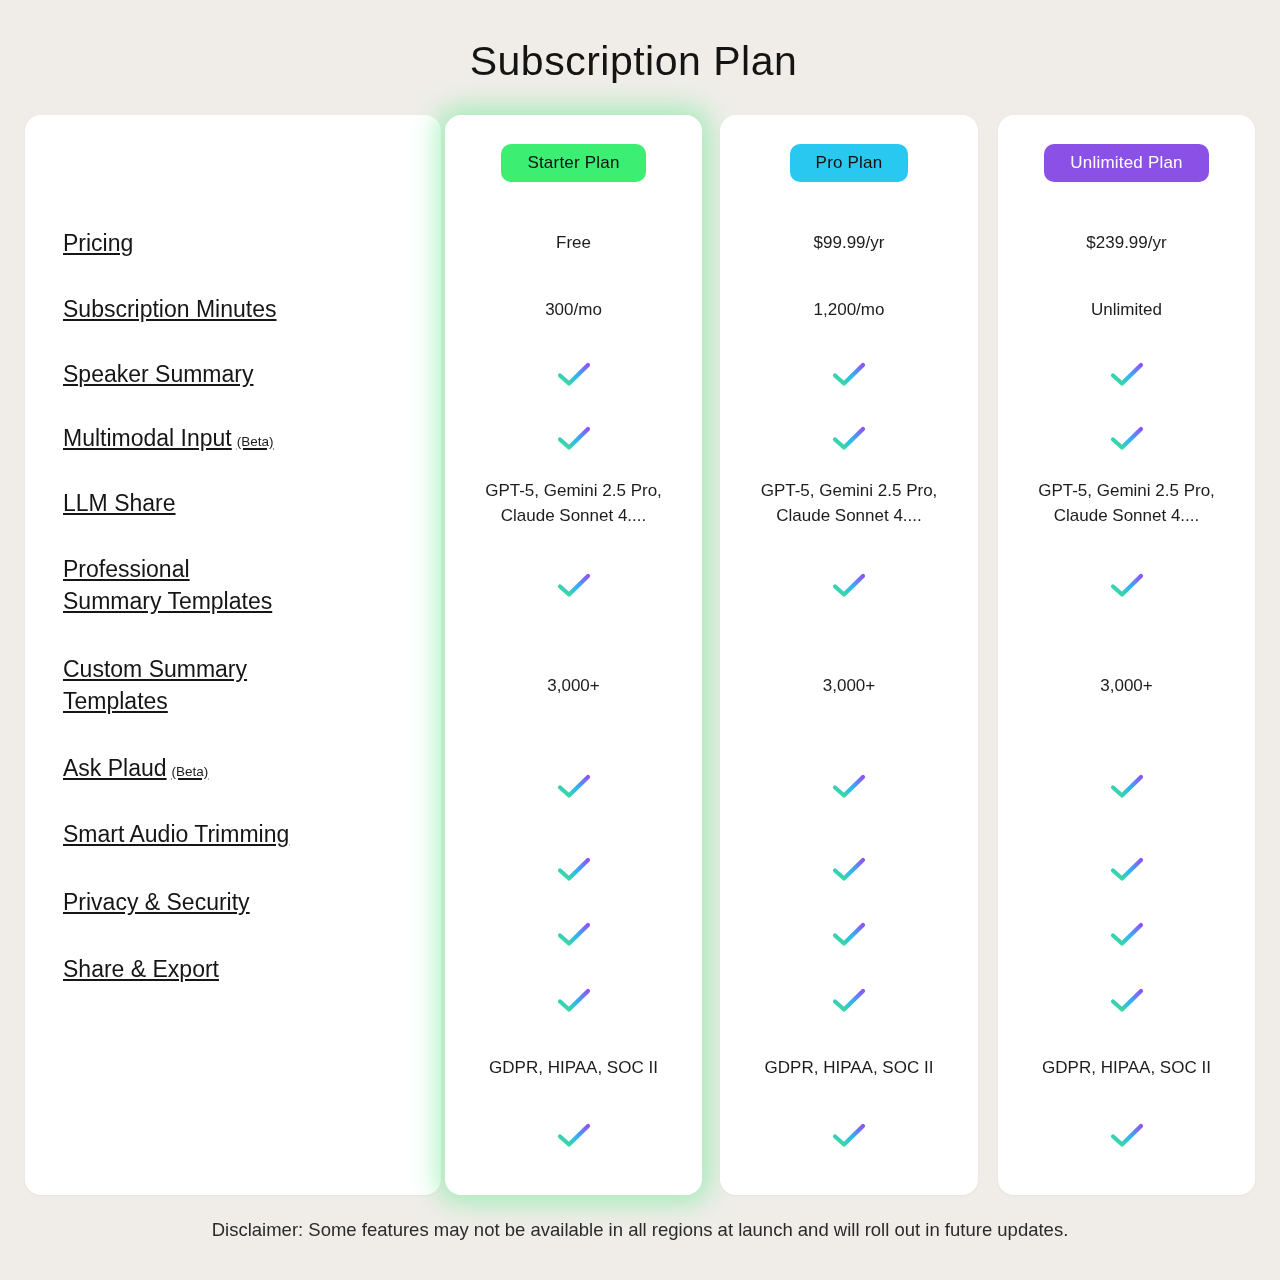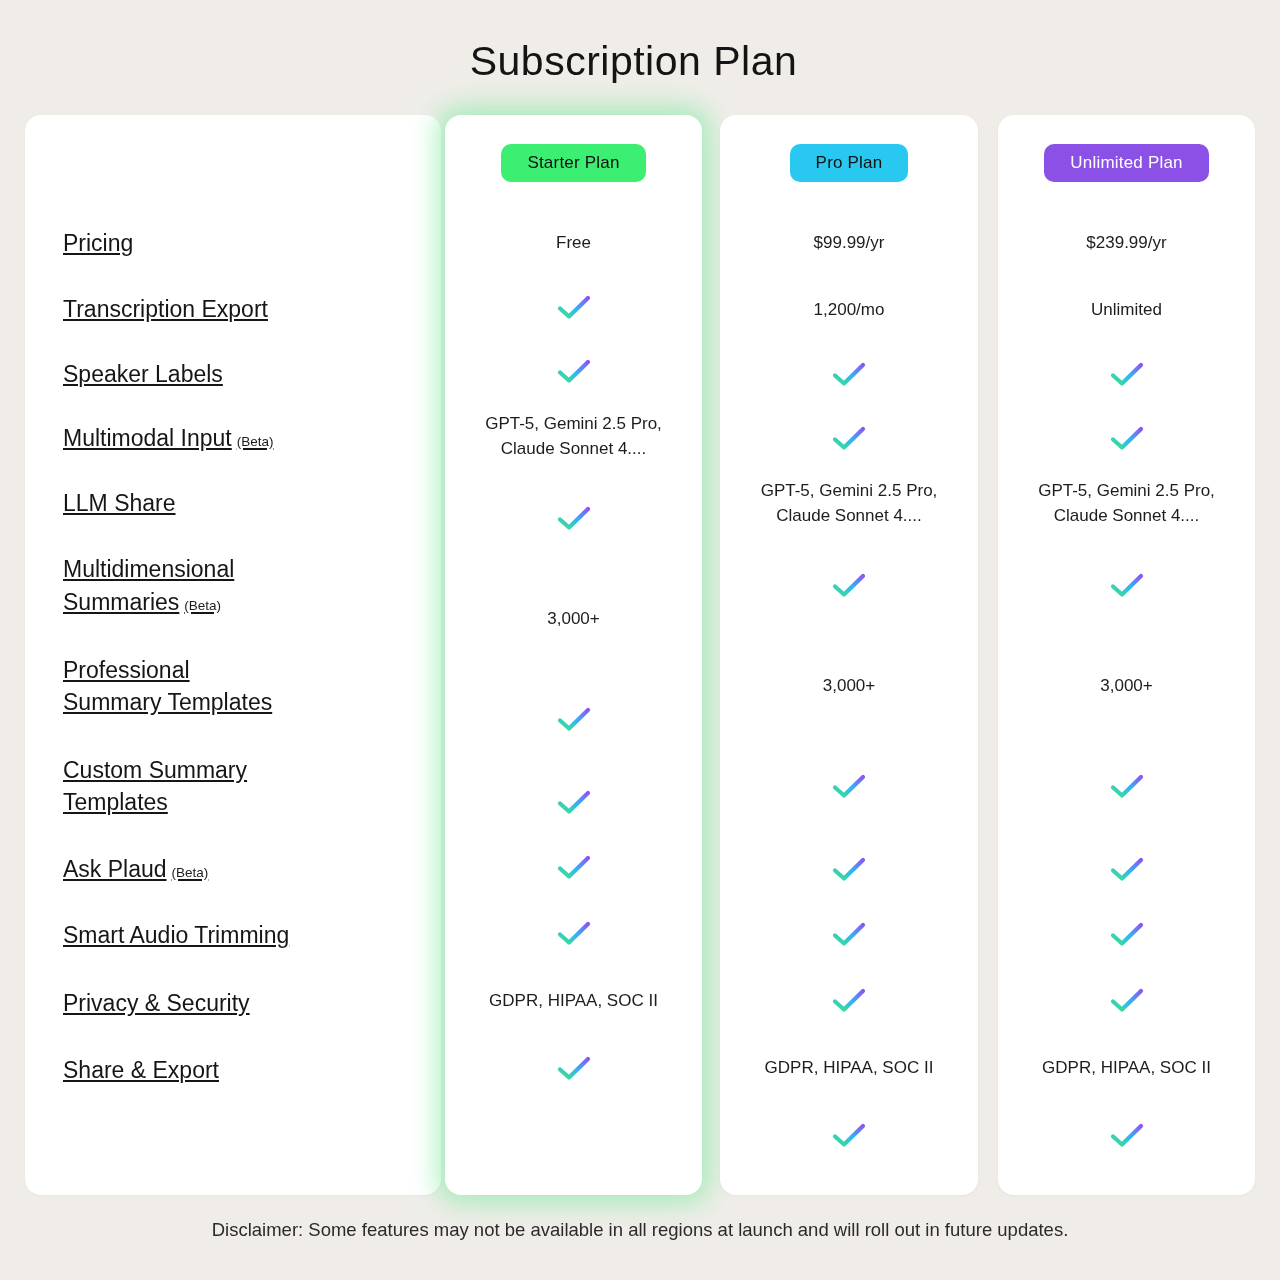--- a/index.html
+++ b/index.html
@@ -110,33 +110,30 @@
 <div class="canvas">
   <h1 class="title">Subscription Plan</h1>
 
   <div class="card card-features">
     <div class="card-header"></div>
     <div class="rows" id="feature-rows">
         <div class="row feature-row" style="height: 66px;">
           <div class="feature-label">Pricing</div>
         </div>
         <div class="row feature-row" style="height: 67px;">
-          <div class="feature-label">Transcription Export</div>
+          <div class="feature-label">Subscription Minutes</div>
         </div>
         <div class="row feature-row" style="height: 62px;">
-          <div class="feature-label">Speaker Labels</div>
+          <div class="feature-label">Speaker Summary</div>
         </div>
         <div class="row feature-row" style="height: 66px;">
           <div class="feature-label">Multimodal Input<span class="beta">(Beta)</span></div>
         </div>
         <div class="row feature-row" style="height: 64px;">
           <div class="feature-label">LLM Share</div>
-        </div>
-        <div class="row feature-row" style="height: 101px;">
-          <div class="feature-label">Multidimensional<br>Summaries<span class="beta">(Beta)</span></div>
         </div>
         <div class="row feature-row" style="height: 100px;">
           <div class="feature-label">Professional<br>Summary Templates</div>
         </div>
         <div class="row feature-row" style="height: 100px;">
           <div class="feature-label">Custom Summary<br>Templates</div>
         </div>
         <div class="row feature-row" style="height: 66px;">
           <div class="feature-label">Ask Plaud<span class="beta">(Beta)</span></div>
         </div>
@@ -153,20 +150,23 @@
   </div>
 
   <div class="card plan-card card-starter highlighted">
     <div class="card-header">
       <span class="badge" style="background: rgb(60, 238, 114); color: rgb(17, 17, 17);">Starter Plan</span>
     </div>
     <div class="rows">
         <div class="row value-row" style="height: 66px;">
           <div class="value-text">Free</div>
         </div>
+        <div class="row value-row" style="height: 67px;">
+          <div class="value-text">300/mo</div>
+        </div>
         <div class="row value-row" style="height: 62px;">
           <svg class="check" width="34" height="27" viewBox="0 0 34 27">
             <path d="M3 14.5 L12 22.5 L31 4" fill="none" stroke="url(#checkGrad)" stroke-width="4.2" stroke-linecap="round" stroke-linejoin="round"></path>
           </svg>
         </div>
         <div class="row value-row" style="height: 66px;">
           <svg class="check" width="34" height="27" viewBox="0 0 34 27">
             <path d="M3 14.5 L12 22.5 L31 4" fill="none" stroke="url(#checkGrad)" stroke-width="4.2" stroke-linecap="round" stroke-linejoin="round"></path>
           </svg>
         </div>

